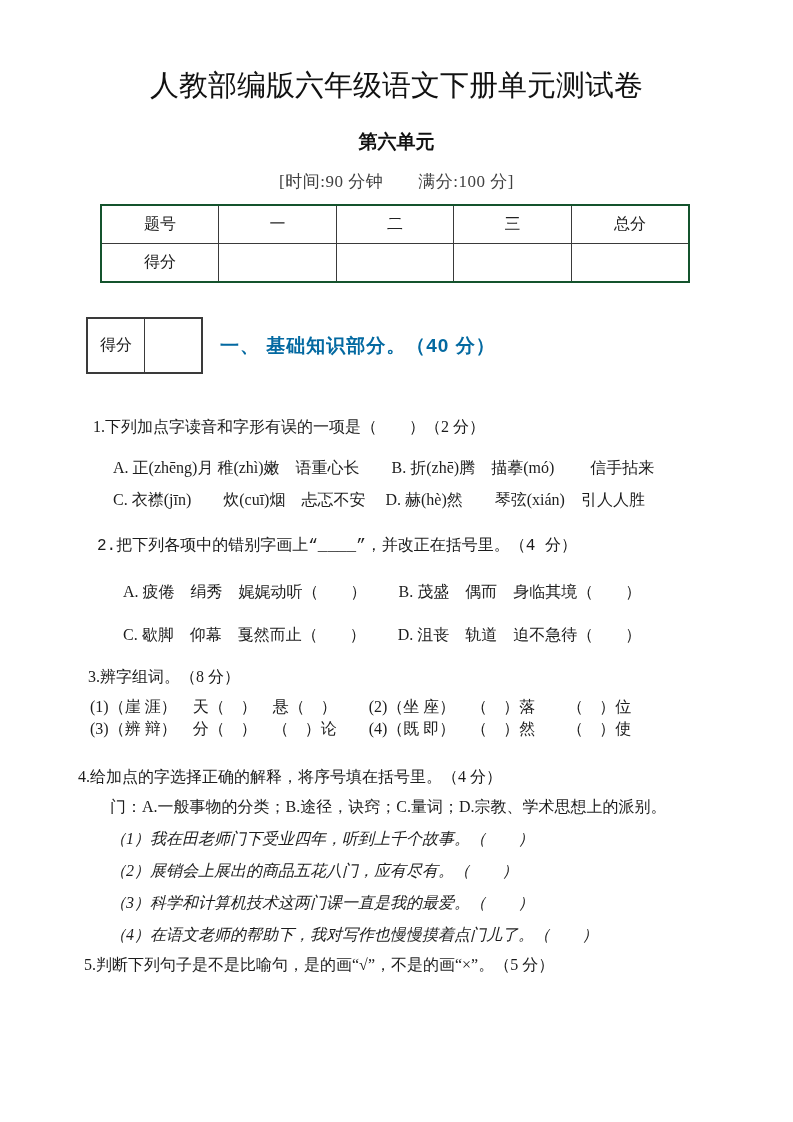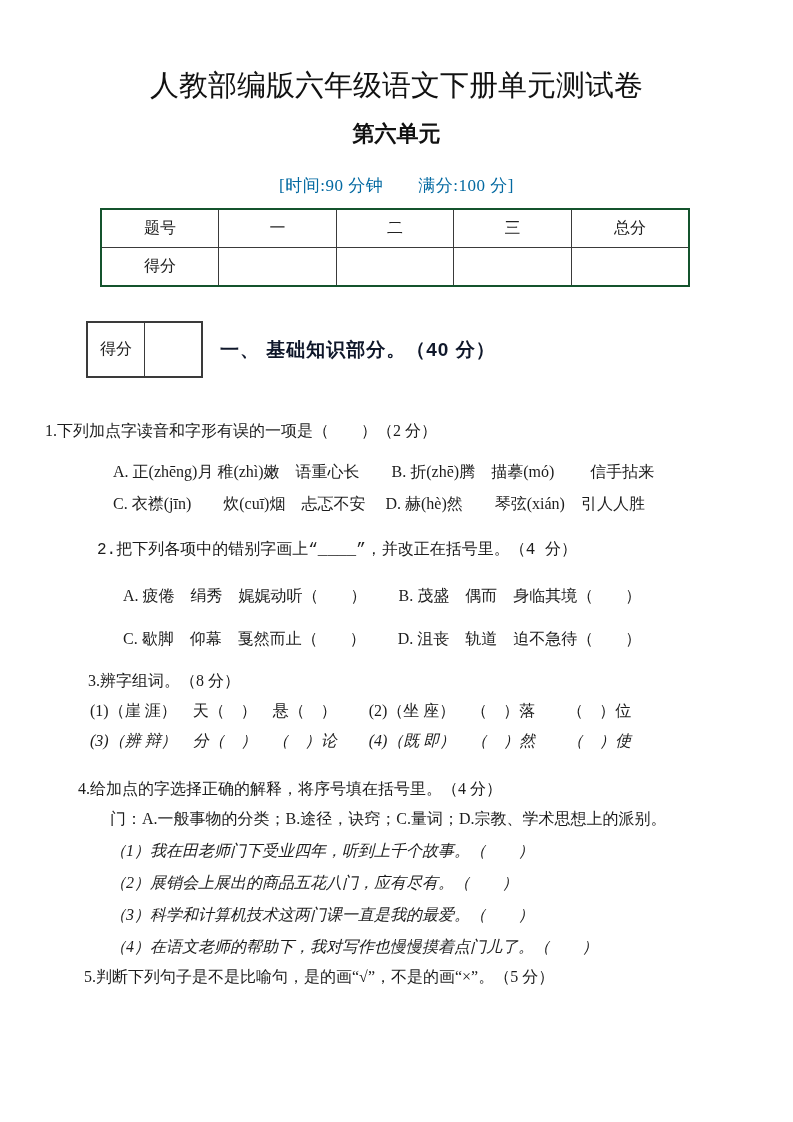--- a/index.html
+++ b/index.html
@@ -12,27 +12,27 @@
   .page { position: relative; width: 793px; height: 1122px; overflow: hidden; background: #fff; }
 
   .title {
     margin: 0; padding-top: 68px;
     text-align: center;
     font-family: "Liberation Sans", "DejaVu Sans", sans-serif;
     font-size: 29px; line-height: 34px; font-weight: normal;
     color: #111;
   }
   .subtitle {
-    margin-top: 20px; text-align: center;
+    margin-top: 28px; text-align: center;
     font-family: "Liberation Sans", "DejaVu Sans", sans-serif;
-    font-size: 22px; line-height: 24px; font-weight: bold; color: #111;
+    font-size: 19px; line-height: 24px; font-weight: bold; color: #111;
   }
   .meta {
-    margin-top: 28px; text-align: center;
-    font-size: 17px; line-height: 23px; color: #0369a1;
+    margin-top: 16px; text-align: center;
+    font-size: 17px; line-height: 23px; color: #404040;
     letter-spacing: 0.5px;
   }
 
   table.score-table {
     border-collapse: collapse; table-layout: fixed;
     width: 590px; margin: 11px 0 0 100px;
     border: 2px solid #14532d;
   }
   table.score-table td {
     border: 1px solid #3a3a3a;
@@ -47,36 +47,36 @@
     border: 2px solid #3a3a3a;
   }
   table.score-box td {
     border: 1px solid #3a3a3a;
     width: 56px; height: 53px; text-align: center; vertical-align: middle;
     font-size: 16px; color: #222; padding: 0;
   }
   .section-heading {
     margin-left: 17px;
     font-family: "Liberation Sans", "DejaVu Sans", sans-serif;
-    font-size: 19px; font-weight: bold; color: #0f172a;
+    font-size: 19px; font-weight: bold; color: #0369a1;
     letter-spacing: 1px;
   }
 
   .q div { font-size: 16px; line-height: 22px; color: #1c1c1c; }
-  .q1 .prompt { margin-top: 42px; padding-left: 45px; }
+  .q1 .prompt { margin-top: 42px; padding-left: 93px; }
   .q1 .l1 { margin-top: 19px; padding-left: 113px; }
   .q1 .l2 { margin-top: 10px; padding-left: 113px; }
 
   .q2 .prompt { margin-top: 24px; padding-left: 97px; font-family: Liberation Mono, monospace; }
   .q2 .l1 { margin-top: 24px; padding-left: 123px; }
   .q2 .l2 { margin-top: 21px; padding-left: 123px; }
 
   .q3 .prompt { margin-top: 20px; padding-left: 88px; }
   .q3 .l1 { margin-top: 8px; padding-left: 90px; }
-  .q3 .l2 { margin-top: 8px; padding-left: 90px; font-style: italic; }
+  .q3 .l2 { margin-top: 0; padding-left: 90px; }
 
   .q4 .prompt { margin-top: 26px; padding-left: 78px; }
   .q4 .l1 { margin-top: 8px; padding-left: 110px; }
   .q4 .l2, .q4 .l3, .q4 .l4, .q4 .l5 { margin-top: 10px; padding-left: 110px; font-style: italic; }
 
   .q5 .prompt { margin-top: 8px; padding-left: 84px; }
   .q5 .l1 { margin-top: 10px; padding-left: 85px; }
   .stray-dot { display: inline-block; width: 14px; color: #555; }
 </style>
 </head>

